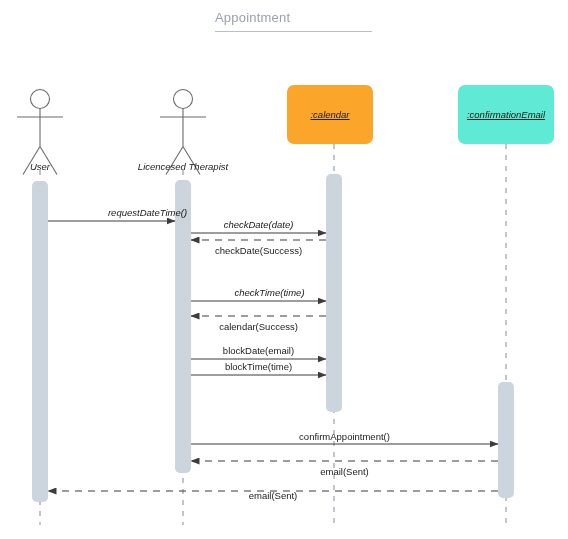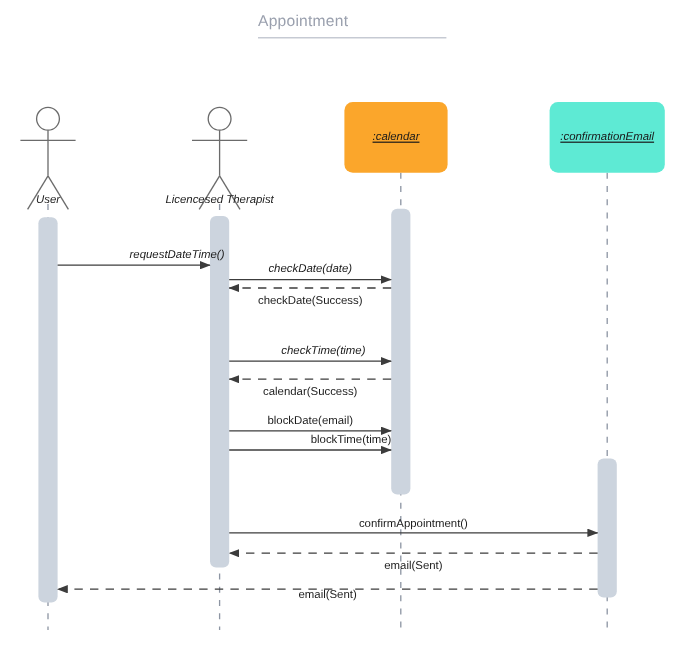--- a/index.html
+++ b/index.html
@@ -133,17 +133,17 @@
     </div>
     <div class="obj-box" style="left: 458px; top: 85px; width: 96px; height: 59px; background: #5eead4;">
       <span class="obj-label">:confirmationEmail</span>
     </div>
     <div class="msg-label italic" style="left: 111.5px; top: 207px; margin-left: 36px;">requestDateTime()</div>
     <div class="msg-label italic" style="left: 258.5px; top: 219px;">checkDate(date)</div>
     <div class="msg-label" style="left: 258.5px; top: 245px; text-align: center;">checkDate(Success)</div>
     <div class="msg-label italic" style="left: 258.5px; top: 287px; margin-left: 11px;">checkTime(time)</div>
     <div class="msg-label" style="left: 258.5px; top: 321px;">calendar(Success)</div>
     <div class="msg-label" style="left: 258.5px; top: 345px;">blockDate(email)</div>
-    <div class="msg-label" style="left: 258.5px; top: 361px; margin-left: 34px;">blockTime(time)</div>
+    <div class="msg-label" style="left: 258.5px; top: 361px;">blockTime(time)</div>
     <div class="msg-label" style="left: 344.5px; top: 431px;">confirmAppointment()</div>
     <div class="msg-label" style="left: 344.5px; top: 466px;">email(Sent)</div>
     <div class="msg-label" style="left: 273px; top: 490px;">email(Sent)</div>
   </div>
 
 </body></html>

